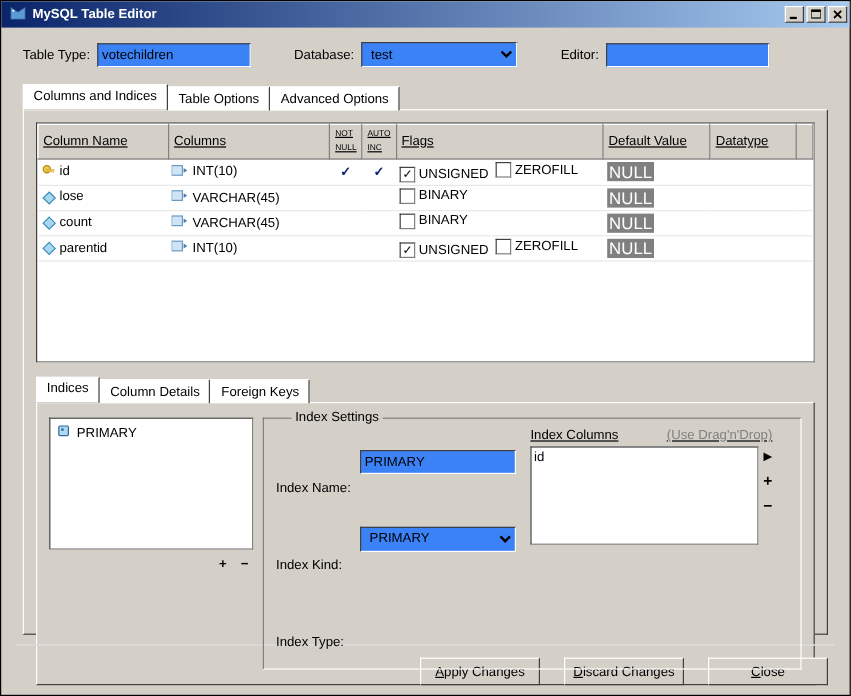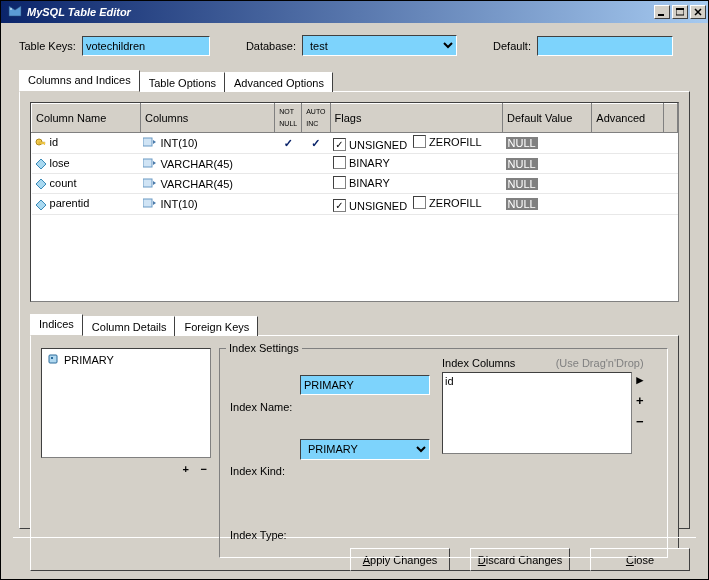--- a/index.html
+++ b/index.html
@@ -1,65 +1,65 @@
 <!DOCTYPE html>
 <html><head>
 <meta charset="utf-8">
 <style>
 * { box-sizing: border-box; margin: 0; padding: 0; font-family: Tahoma, Arial, sans-serif; font-size: 11px; }
 body { background: #d4d0c8; width: 709px; height: 580px; overflow: hidden; border: 1px solid #000; }
 .titlebar { height: 22px; background: linear-gradient(to right, #0a246a, #a6caf0); color: #fff; display: flex; align-items: center; padding: 0 2px; }
 .titlebar-icon { width: 16px; height: 16px; margin: 0 4px; }
-.titlebar-text { flex: 1; font-weight: bold; font-style: italic; }
+.titlebar-text { flex: 1; font-weight: bold; }
 .titlebar-buttons { display: flex; gap: 2px; }
 .titlebar-btn { width: 16px; height: 14px; background: #d4d0c8; border: 1px solid #fff; border-right-color: #404040; border-bottom-color: #404040; display: flex; align-items: center; justify-content: center; font-size: 9px; font-family: Marlett, Arial; cursor: pointer; color: #000; }
 .content { padding: 12px 18px 8px 18px; }
 .header-row { display: flex; align-items: center; gap: 6px; margin-bottom: 14px; }
 .header-row label { }
-input[type=text], select { border: 1px solid #808080; border-top-color: #404040; border-left-color: #404040; border-right-color: #fff; border-bottom-color: #fff; background: #7dd3fc; height: 20px; padding: 1px 3px; font-size: 11px; }
+input[type=text], select { border: 1px solid #808080; border-top-color: #404040; border-left-color: #404040; border-right-color: #fff; border-bottom-color: #fff; background: #3b82f6; height: 20px; padding: 1px 3px; font-size: 11px; }
 select { height: 21px; }
 .tnfield { width: 128px; }
-.dbfield { width: 155px; }
+.dbfield { width: 130px; }
 .cmfield { width: 136px; }
 .tabs { display: flex; margin-bottom: -1px; position: relative; z-index: 1; }
 .tab { padding: 3px 8px; border: 1px solid #fff; border-right-color: #404040; border-bottom: none; background: #ffffff; cursor: pointer; margin-right: 0; }
 .tab.active { border-bottom: 1px solid #d4d0c8; position: relative; z-index: 2; }
 .tab.inactive { padding-top: 4px; margin-top: 2px; border-top-color: #fff; }
 .tab-pane { border: 1px solid #fff; border-right-color: #404040; border-bottom-color: #404040; padding: 10px; background: #d4d0c8; height: 438px; }
 .grid-wrap { background: #fff; border: 1px solid #808080; border-top-color: #404040; border-left-color: #404040; height: 200px; overflow: hidden; }
 .grid { width: 100%; border-collapse: collapse; }
-.grid th { background: #d4d0c8; border: 1px solid #fff; border-right-color: #808080; border-bottom-color: #808080; text-align: left; padding: 2px 4px; font-weight: normal; height: 18px; line-height: 12px; }
+.grid th { background: #d4d0c8; border: 1px solid #fff; border-right-color: #808080; border-bottom-color: #808080; text-align: left; padding: 2px 4px; font-weight: normal; height: 18px; line-height: 12px; text-decoration: underline; }
 .grid td { border-bottom: 1px solid #e8e8e8; padding: 2px 3px; height: 18px; vertical-align: middle; }
 .col-name { width: 110px; }
 .col-dtype { width: 135px; }
 .col-nn { width: 24px; font-size: 7px; text-align: center; }
 .col-ai { width: 24px; font-size: 7px; text-align: center; }
 .col-flags { width: 174px; }
 .col-def { width: 90px; }
 .col-com { width: 72px; }
 .key-icon { display: inline-block; width: 12px; height: 12px; vertical-align: middle; }
 .dtype-cell { display: flex; align-items: center; gap: 3px; }
 .check { color: #0a246a; font-weight: bold; text-align: center; }
 .chk { display: inline-flex; align-items: center; gap: 3px; margin-right: 6px; }
 .chk-box { width: 13px; height: 13px; border: 1px solid #808080; border-top-color: #404040; border-left-color: #404040; background: #fff; display: inline-flex; align-items: center; justify-content: center; font-size: 10px; }
-.null-badge { background: #808080; color: #fff; font-size: 11px; padding: 0 2px; font-family: Arial; }
+.null-badge { background: #808080; color: #fff; font-size: 14px; padding: 0 2px; font-family: Arial; }
 .subtabs { display: flex; margin-top: 12px; margin-bottom: -1px; }
 .bottom-row { display: flex; gap: 8px; }
 .idx-list-wrap { width: 170px; }
 .idx-list { background: #fff; border: 1px solid #808080; border-top-color: #404040; border-left-color: #404040; height: 110px; padding: 2px; }
 .idx-item { padding: 1px 2px; display: flex; align-items: center; gap: 4px; }
 .idx-btns { text-align: right; padding: 2px 4px 0 0; font-size: 14px; font-weight: bold; }
 .fieldset { border: 1px solid #fff; border-top-color: #808080; border-left-color: #808080; padding: 8px 10px 8px 10px; position: relative; flex: 1; }
-.fieldset > legend { position: absolute; top: -7px; left: 6px; background: #d4d0c8; padding: 0 3px; }
+.fieldset > legend { position: absolute; top: -7px; left: 23px; background: #d4d0c8; padding: 0 3px; }
 .fs-row { display: flex; align-items: center; margin-bottom: 8px; }
 .fs-row label { width: 70px; margin-top: 44px; }
 .fs-row input, .fs-row select { width: 130px; }
 .rightcol { margin-left: 12px; }
 .idx-cols { background: #fff; border: 1px solid #808080; border-top-color: #404040; border-left-color: #404040; width: 190px; height: 82px; padding: 2px; }
-.idxcol-header { display: flex; justify-content: space-between; margin-bottom: 3px; }
+.idxcol-header { display: flex; justify-content: space-between; margin-bottom: 3px; text-decoration: underline; }
 .hint { color: #808080; }
 .sidebtn { text-align: center; font-size: 13px; font-weight: bold; margin-bottom: 6px; cursor: pointer; }
 .footer { display: flex; justify-content: flex-end; gap: 20px; padding: 8px 18px; }
 .btn { width: 100px; height: 23px; background: #d4d0c8; border: 1px solid #fff; border-right-color: #404040; border-bottom-color: #404040; cursor: pointer; display: flex; align-items: center; justify-content: center; }
 .btn .ul { text-decoration: underline; }
 .sep { height: 1px; background: #808080; margin: 0 12px 2px 12px; border-bottom: 1px solid #fff; }
 </style>
 </head>
 <body>
 
@@ -86,47 +86,47 @@
     <div class="titlebar-btn">
         <svg width="8" height="8">
           <path d="M1 1 L7 7 M7 1 L1 7" stroke="#000" stroke-width="1.5"></path>
         </svg>
       </div>
   </div>
 </div>
 
 <div class="content">
   <div class="header-row">
-    <label>Table Keys:</label>
+    <label>Table Type:</label>
     <input type="text" class="tnfield" value="votechildren" style="">
     <span style="width:24px"></span>
     <label>Database:</label>
     <select class="dbfield"><option>test</option></select>
     <span style="width:24px"></span>
-    <label>Default:</label>
+    <label>Editor:</label>
     <input type="text" class="cmfield" value="" style="">
   </div>
 
   <div class="tabs">
     <div class="tab active">Columns and Indices</div>
     <div class="tab inactive">Table Options</div>
     <div class="tab inactive">Advanced Options</div>
   </div>
   <div class="tab-pane">
     <div class="grid-wrap">
       <table class="grid">
         <thead>
           <tr>
             <th class="col-name">Column Name</th>
             <th class="col-dtype">Columns</th>
             <th class="col-nn">NOT NULL</th>
             <th class="col-ai">AUTO INC</th>
             <th class="col-flags">Flags</th>
             <th class="col-def">Default Value</th>
-            <th class="col-com">Advanced</th>
+            <th class="col-com">Datatype</th>
             <th style="width:14px"></th>
           </tr>
         </thead>
         <tbody id="grid-body">
             <tr>
               <td><span class="key-icon"><svg width="12" height="12">
                     <circle cx="4" cy="4" r="3" fill="#f2c94c" stroke="#b08a1a"></circle>
                     <rect x="4" y="4" width="6" height="2" fill="#f2c94c" stroke="#b08a1a" stroke-width="0.3"></rect>
                     <rect x="9" y="4" width="1" height="3" fill="#f2c94c"></rect>
                   </svg></span> <span>id</span></td>

